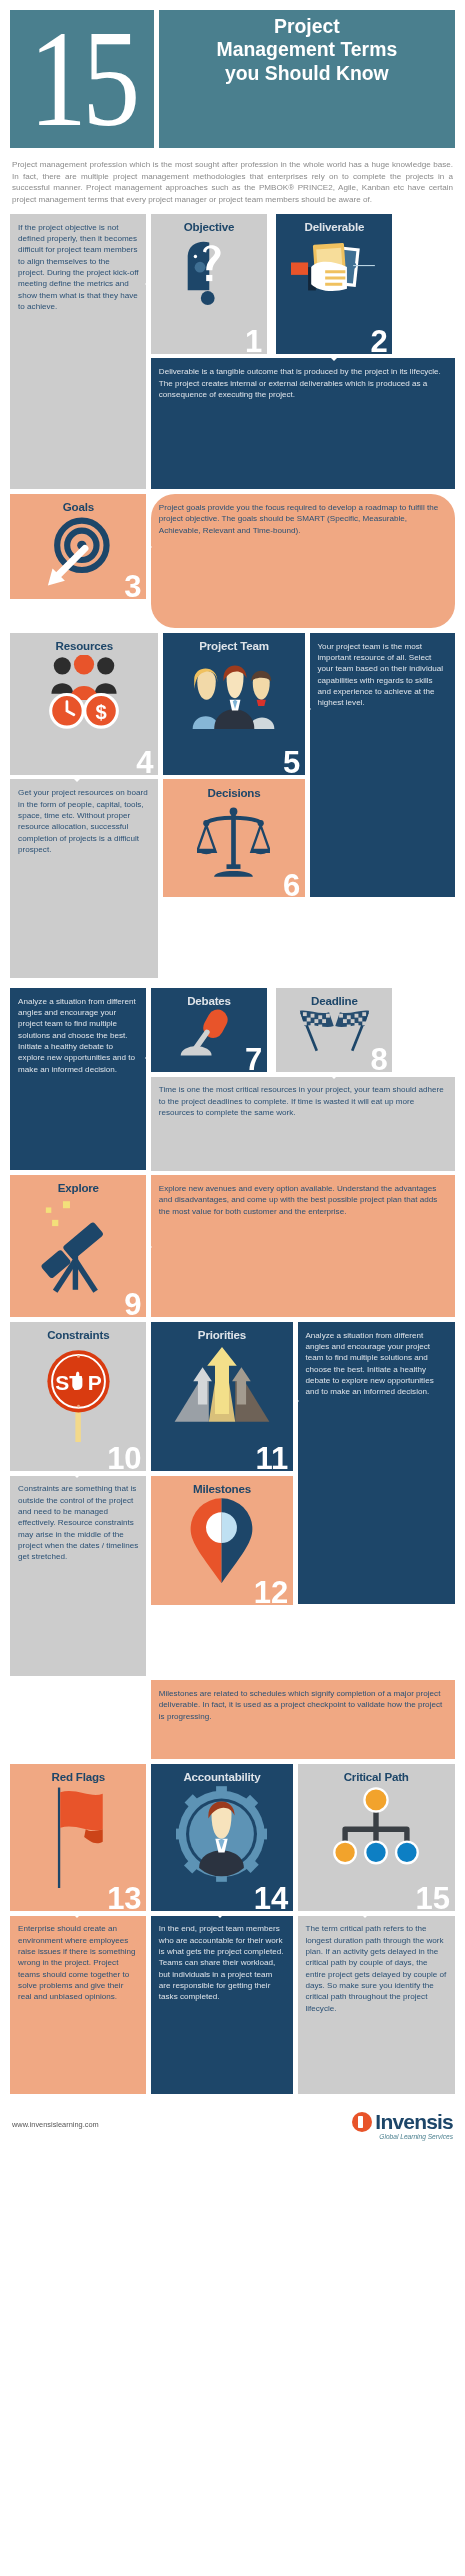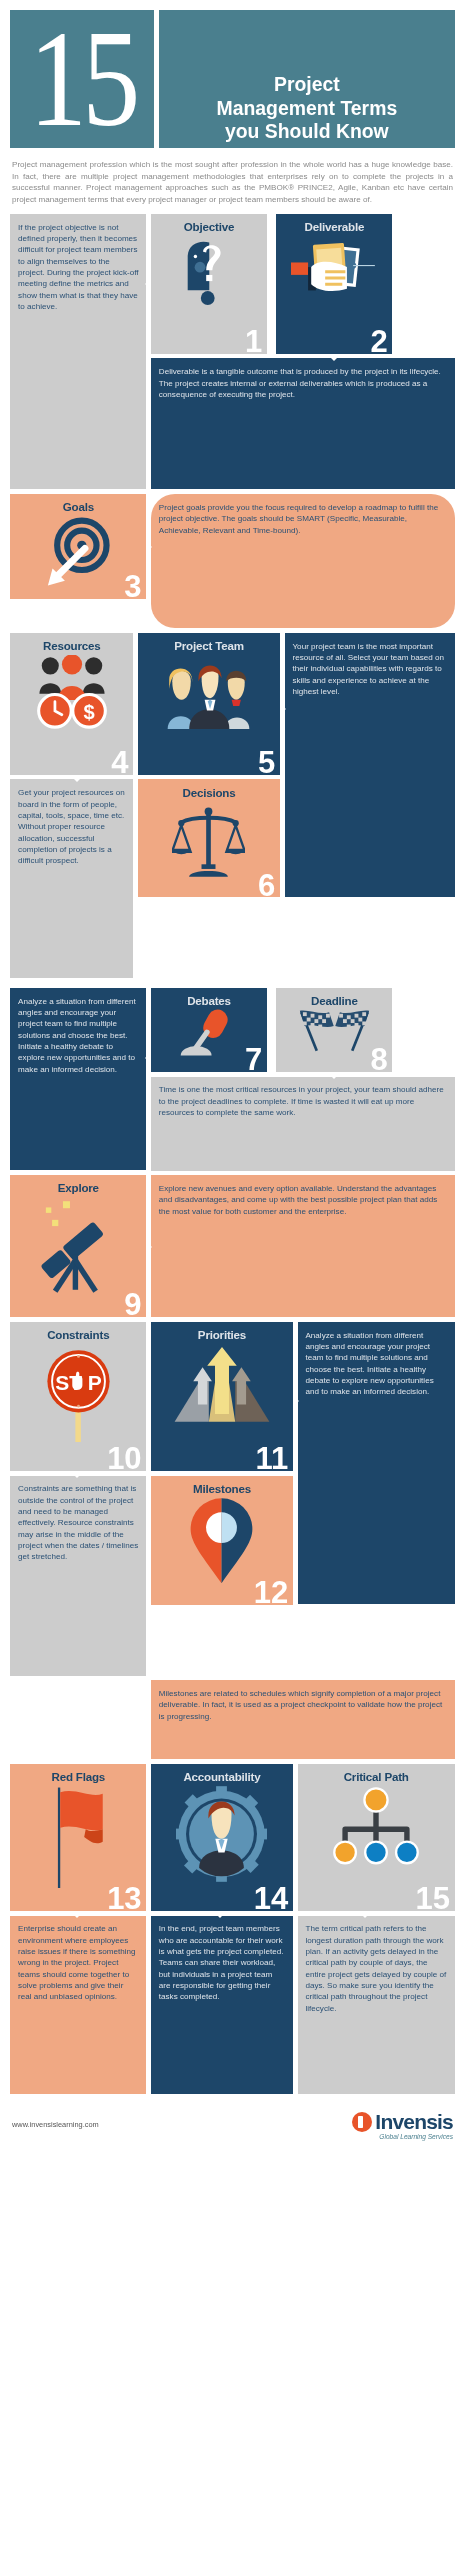--- a/index.html
+++ b/index.html
@@ -33,21 +33,21 @@
     font-weight: 400;
     letter-spacing: -4.7px;
     font-family: "Liberation Serif", serif;
     transform: scaleY(1.18);
   }
   .hdr-title {
     flex: 1;
     background: #4a7f8e;
     color: #fff;
     display: flex;
-    align-items: flex-end;
+    align-items: flex-start;
     justify-content: center;
     text-align: center;
     padding: 4.7px 7.8px;
   }
   .hdr-title .t {
     font-size: 19.4px;
     font-weight: bold;
     line-height: 1.2;
   }
 
@@ -224,21 +224,21 @@
         <div class="num">3</div>
         <div class="arrow-r" style="right:-6.2px;top:48px;"></div>
       </div>
       <div class="cell peach" style="flex:1;height:134px;border-radius:24px;">
         <div class="txt">Project goals provide you the focus required to develop a roadmap to fulfill the project objective. The goals should be SMART (Specific, Measurable, Achievable, Relevant and Time-bound).</div>
       </div>
     </div>
 
     <div class="row">
 
-      <div style="display:flex;flex-direction:column;gap:4.7px;width:123px;">
+      <div style="display:flex;flex-direction:column;gap:4.7px;width:148px;">
         <div class="cell grey" style="height:142px;position:relative;">
           <div class="title">Resources</div>
           <div class="icon-wrap">
             <svg width="78" height="76" viewBox="0 0 100 98">
               <circle cx="22" cy="14" r="11" fill="#2d2d2d"></circle>
               <path d="M8 50 C8 32, 36 32, 36 50 Z" fill="#2d2d2d"></path>
               <circle cx="78" cy="14" r="11" fill="#2d2d2d"></circle>
               <path d="M64 50 C64 32, 92 32, 92 50 Z" fill="#2d2d2d"></path>
               <circle cx="50" cy="12" r="13" fill="#e8542a"></circle>
               <path d="M32 58 C32 34, 68 34, 68 58 Z" fill="#e8542a"></path>

